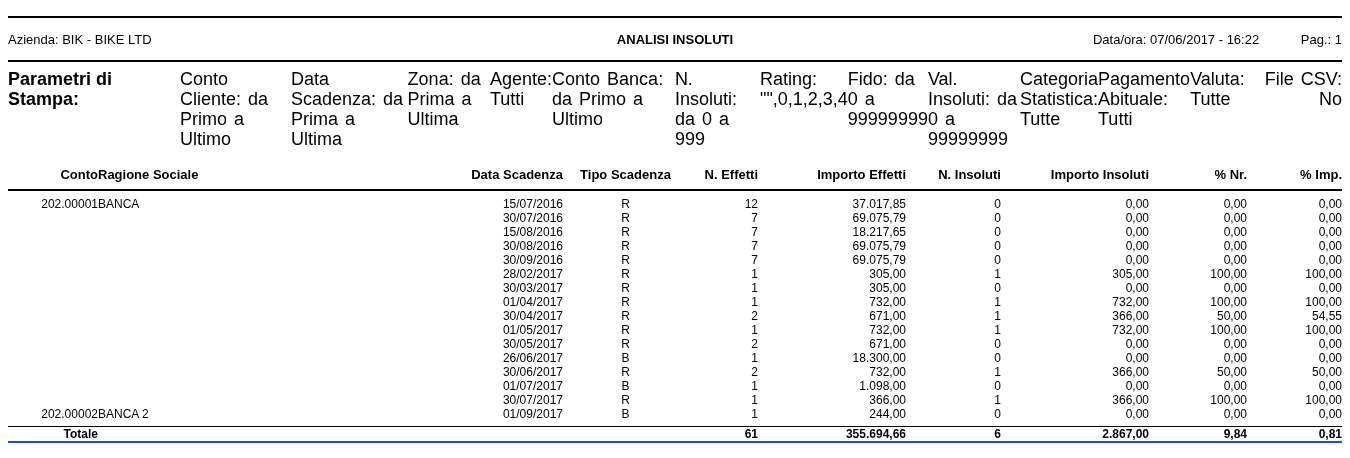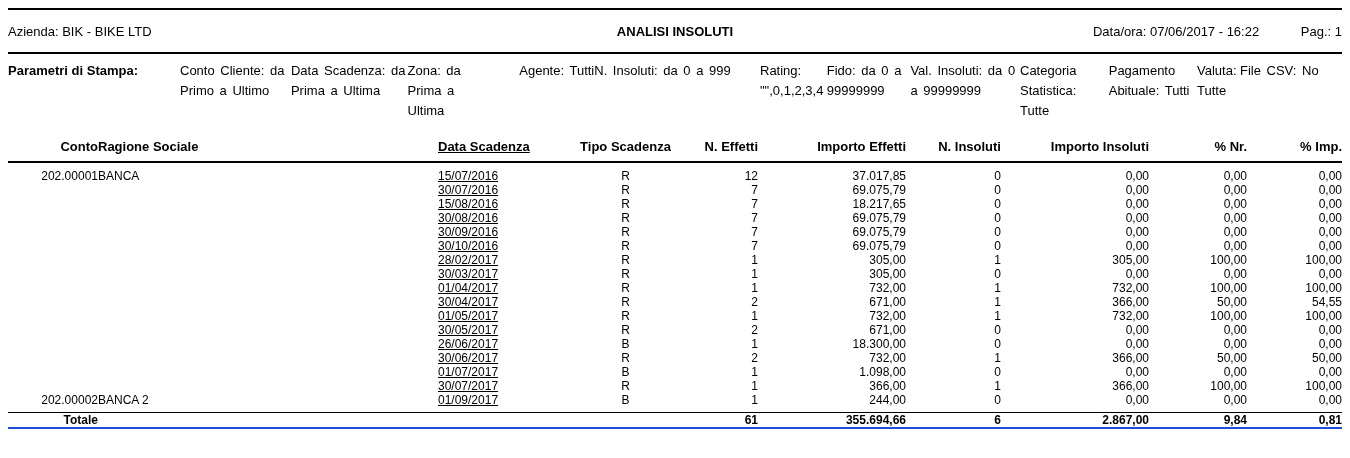--- a/index.html
+++ b/index.html
@@ -3,40 +3,40 @@
 <meta charset="utf-8">
 <style>
   * { box-sizing: border-box; }
   html, body { margin: 0; padding: 0; }
   body {
     width: 1350px; height: 458px;
     background: #ffffff; color: #000000;
     font-family: "Liberation Sans", sans-serif;
     overflow: hidden;
   }
-  .page { padding: 0 8px; }
+  .page { padding: 8px 8px; }
 
   .rule { border-top: 2px solid #000; height: 0; }
   .rule-top { margin-top: 8px; }
 
   
   .report-header {
     display: flex; align-items: center;
     height: 42px; font-size: 13px;
   }
   .rh-left  { flex: 1; text-align: left; }
   .rh-center{ flex: 0 0 auto; font-weight: bold; font-size: 13px; }
   .rh-right { flex: 1; text-align: right; }
   .rh-page  { margin-left: 38px; }
 
   
   .params {
     display: flex; align-items: flex-start;
     padding: 7px 0 8px;
-    font-size: 13px; line-height: 20px;
+    font-size: 18px; line-height: 20px;
   }
   .params-label { width: 172px; font-weight: bold; }
   .pcol { display: flex; flex-direction: row; word-spacing: 2px; }
   .pcol-1 { width: 310px; }
   .pcol-2 { width: 270px; justify-content: center; }
   .pcol-3 { width: 260px; }
   .pcol-4 { width: 220px; }
   .pcol-5 { flex: 1; text-align: right; }
 
   
@@ -52,21 +52,21 @@
   }
   tbody tr:first-child td { padding-top: 6px; }
   tbody tr:last-child td  { padding-bottom: 5px; }
   tfoot td {
     border-top: 1px solid #000; border-bottom: 2px solid #1d4ed8;
     font-size: 13px; font-weight: bold;
     padding: 7px 0 9px;
   }
   .c0 { text-align: right; }
   .c1 { text-align: left; }
-  .c2 { text-align: left; text-decoration: underline; }
+  .c2 { text-align: right; }
   .c3 { text-align: center; }
   .c4, .c5, .c6, .c7, .c8, .c9 { text-align: right; }
 </style>
 </head>
 <body>
 
 <div class="page">
 
   <div class="rule rule-top"></div>
 
@@ -83,20 +83,21 @@
 
   <div class="params">
     <div class="params-label">Parametri di Stampa:</div>
     <div class="pcol pcol-1">
       <span>Conto Cliente: da Primo a Ultimo</span>
       <span>Data Scadenza: da Prima a Ultima</span>
       <span>Zona: da Prima a Ultima</span>
     </div>
     <div class="pcol pcol-2">
       <span>Agente: Tutti</span>
+      <span>Conto Banca: da Primo a Ultimo</span>
       <span>N. Insoluti: da 0 a 999</span>
     </div>
     <div class="pcol pcol-3">
       <span>Rating: "",0,1,2,3,4</span>
       <span>Fido: da 0 a 99999999</span>
       <span>Val. Insoluti: da 0 a 99999999</span>
     </div>
     <div class="pcol pcol-4">
       <span>Categoria Statistica: Tutte</span>
       <span>Pagamento Abituale: Tutti</span>
@@ -191,32 +192,20 @@
           <td class="c4">7</td>
           <td class="c5">69.075,79</td>
           <td class="c6">0</td>
           <td class="c7">0,00</td>
           <td class="c8">0,00</td>
           <td class="c9">0,00</td>
         </tr>
         <tr>
           <td class="c0"></td>
           <td class="c1"></td>
-          <td class="c2">30/10/2016</td>
-          <td class="c3">R</td>
-          <td class="c4">7</td>
-          <td class="c5">69.075,79</td>
-          <td class="c6">0</td>
-          <td class="c7">0,00</td>
-          <td class="c8">0,00</td>
-          <td class="c9">0,00</td>
-        </tr>
-        <tr>
-          <td class="c0"></td>
-          <td class="c1"></td>
           <td class="c2">28/02/2017</td>
           <td class="c3">R</td>
           <td class="c4">1</td>
           <td class="c5">305,00</td>
           <td class="c6">1</td>
           <td class="c7">305,00</td>
           <td class="c8">100,00</td>
           <td class="c9">100,00</td>
         </tr>
         <tr>

